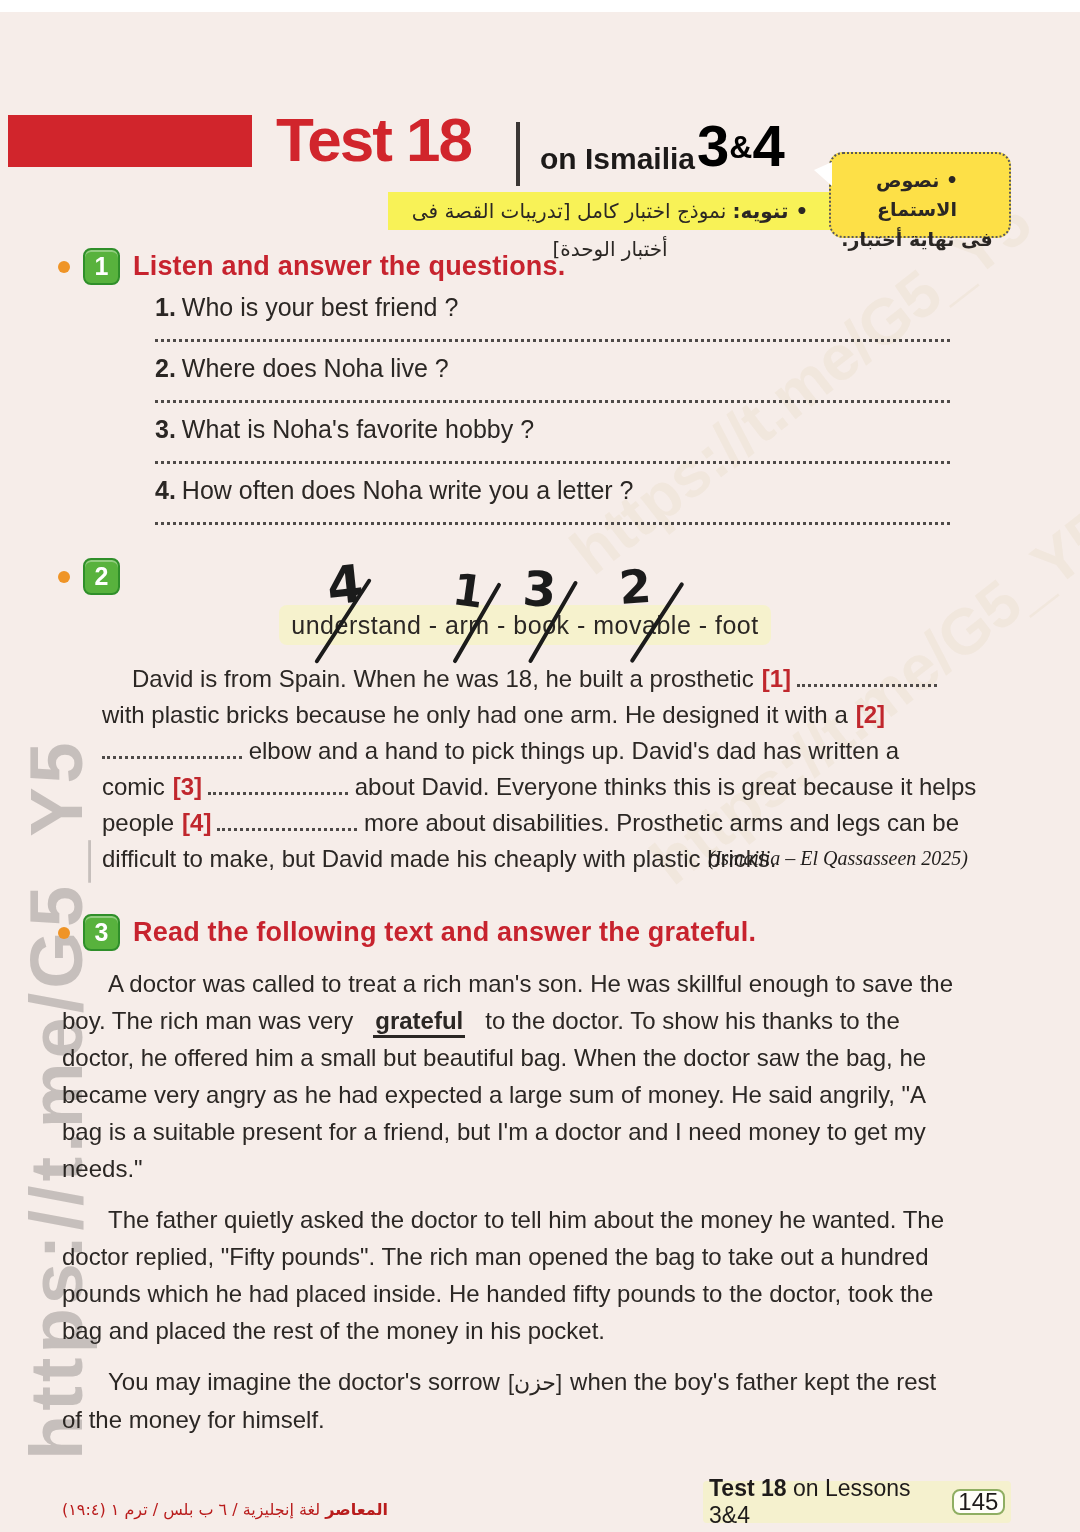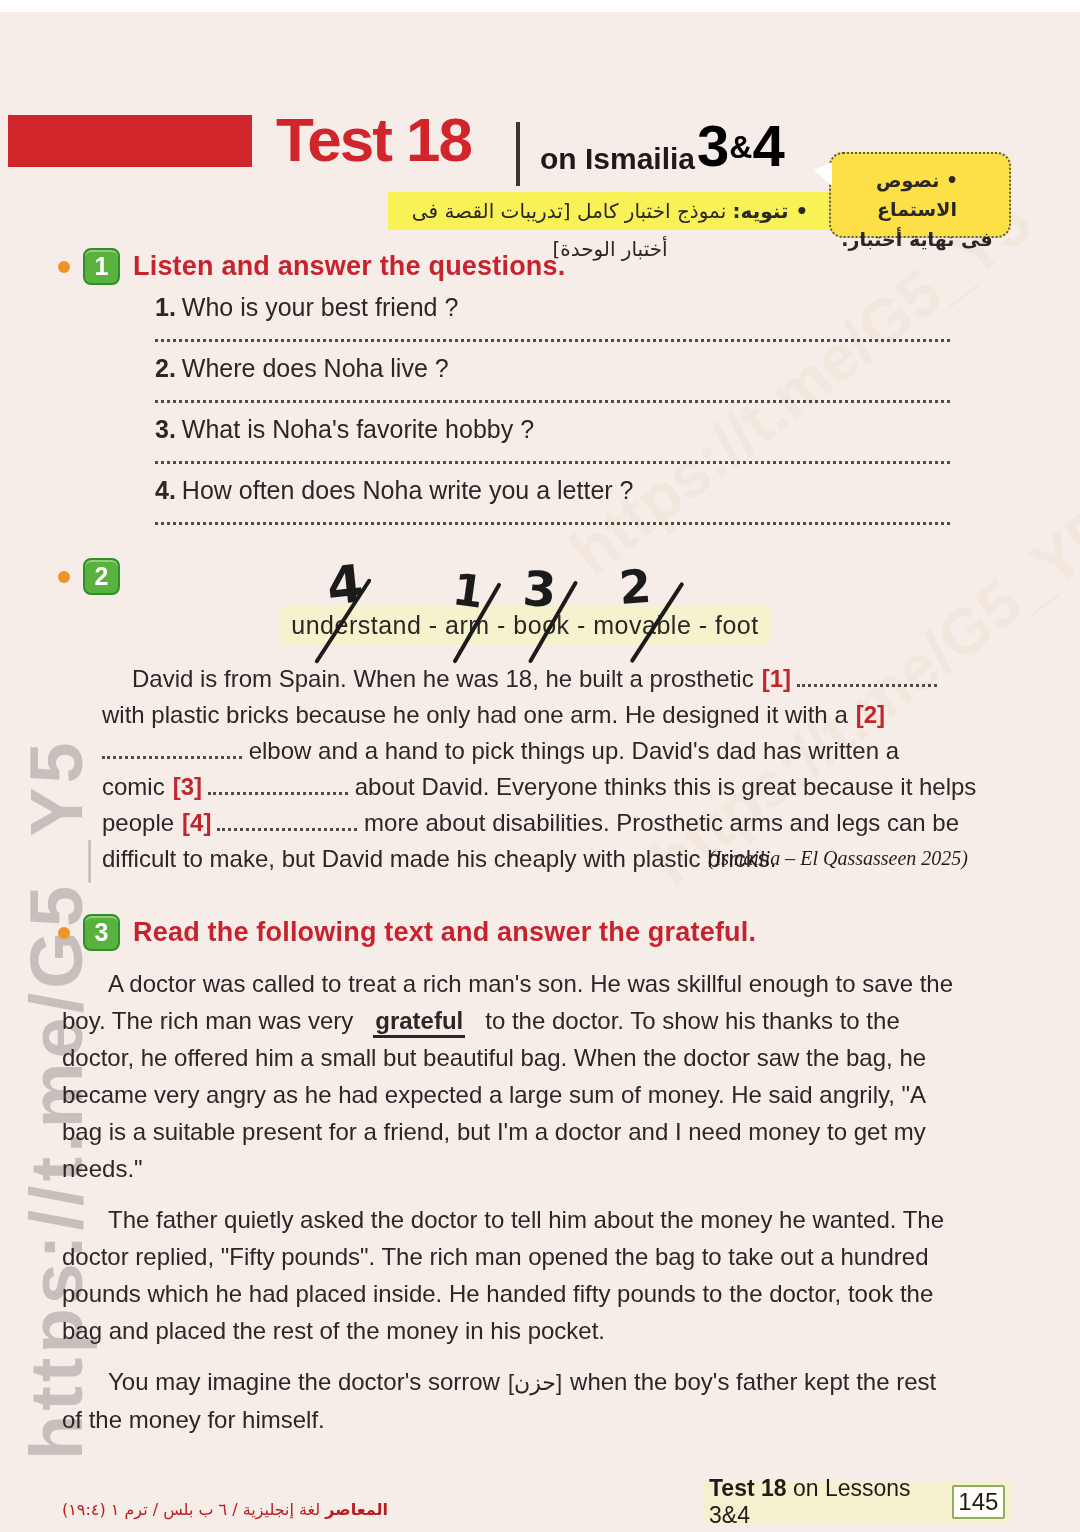--- a/index.html
+++ b/index.html
@@ -112,21 +112,21 @@
   }
   .footer-left .brand { font-weight:bold; }
   .footer-right {
     position:absolute; left:703px; top:1481px; width:308px; height:42px; box-sizing:border-box;
     background:#f5f1ce; border-radius:4px; display:flex; align-items:center;
     justify-content:flex-end; gap:24px; padding:0 6px; z-index:2;
   }
   .footer-right .fr-text { font-size:23px; color:#1e1b1a; }
   .footer-right .fr-bold { font-weight:bold; }
   .page-box {
-    width:60px; height:34px; background:#fffef8; border:2px solid #8fae62; border-radius:2px;
+    width:60px; height:26px; background:#fffef8; border:2px solid #8fae62; border-radius:8px;
     display:flex; align-items:center; justify-content:center; font-size:24px; color:#1e1b1a;
     box-sizing:border-box;
   }
 </style>
 </head>
 <body>
 
 <div class="page">
   <div class="top-strip"></div>
 

